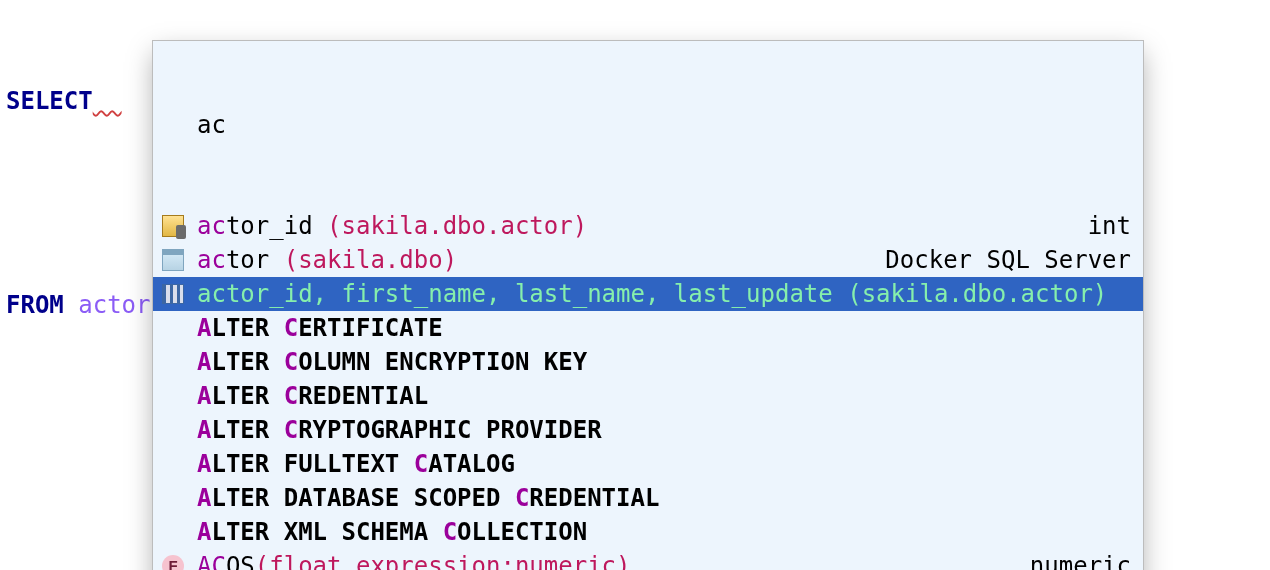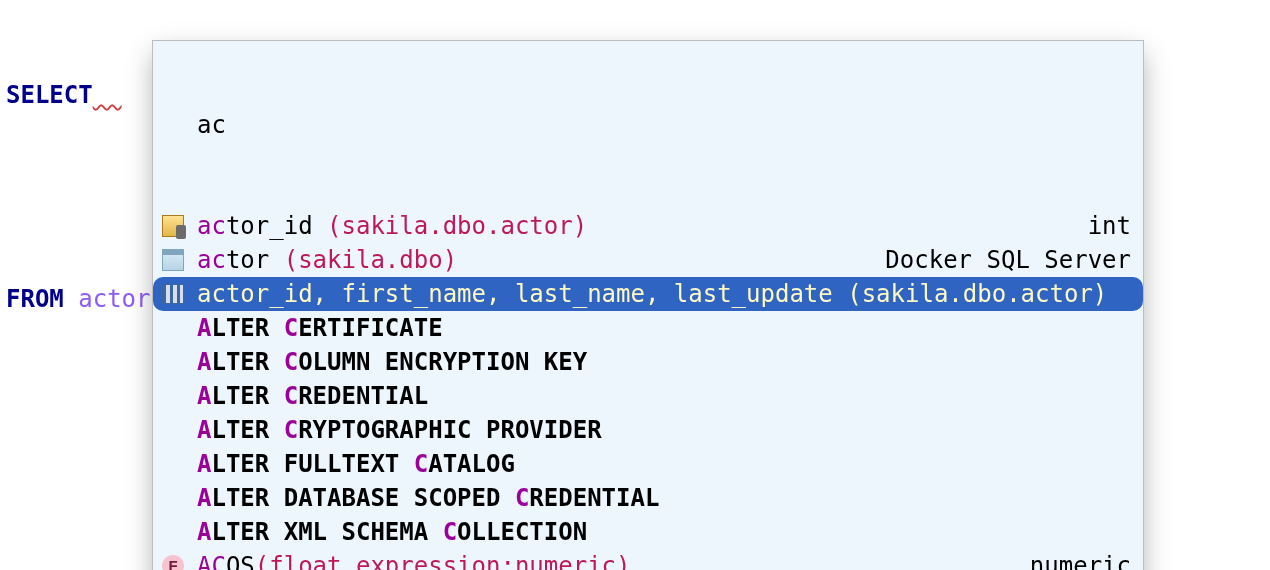--- a/index.html
+++ b/index.html
@@ -9,21 +9,21 @@
     height: 570px;
     background: #ffffff;
     font-family: "Menlo", "Consolas", "DejaVu Sans Mono", monospace;
     font-size: 24px;
     overflow: hidden;
   }
   .editor {
     position: relative;
     white-space: pre;
     line-height: 34px;
-    padding: 10px 6px;
+    padding: 16px 6px;
   }
   .kw { color: #00008b; font-weight: 700; }
   .ident { color: #8b5cf6; }
   .red-squiggle {
     text-decoration: underline wavy #d04040;
     text-decoration-thickness: 2px;
   }
 
   .popup {
     position: absolute;
@@ -64,22 +64,21 @@
     flex: 1;
     white-space: nowrap;
     overflow: hidden;
   }
   .item .right {
     margin-left: 16px;
     white-space: nowrap;
   }
   .item.selected {
     background: #2f64c2;
-    color: #fef9c3;
-    border-radius: 10px;
+    color: #86efac;
   }
   .item .match { color: #9b009b; }
   .item .bold { font-weight: 700; }
   .item .hint { color: #be185d; }
   .item .dark { color: #000000; text-align: right; }
 
   
   .ic-column {
     position: relative; width: 20px; height: 20px;
     background: linear-gradient(#ffe293,#e2b744);

